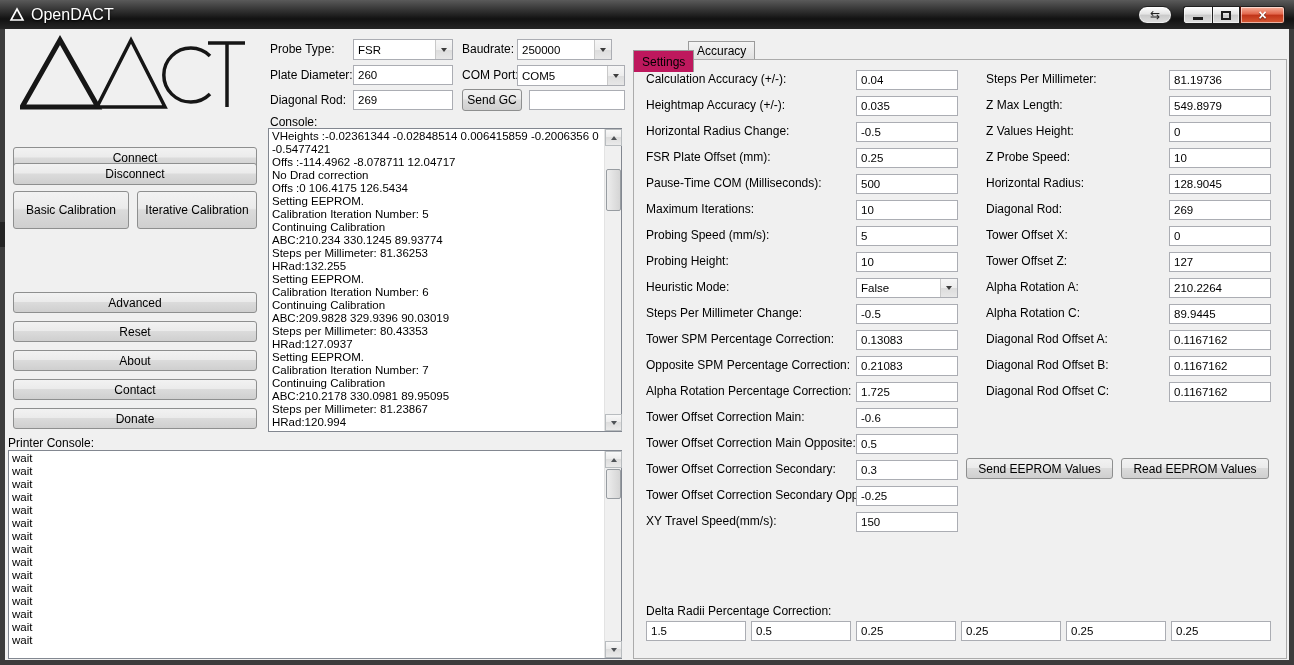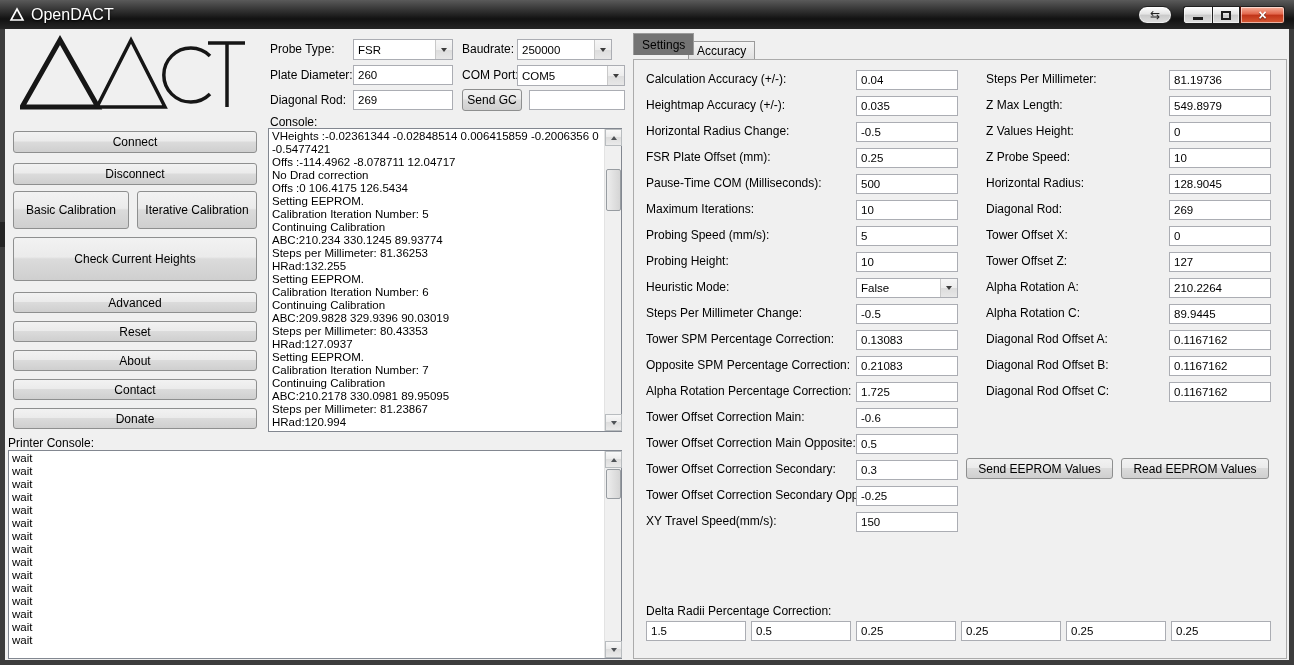--- a/index.html
+++ b/index.html
@@ -60,21 +60,21 @@
     display:flex; align-items:center; justify-content:center; }
   .sb-up { top:0; } .sb-down { bottom:0; }
   .sb-up::after { content:""; border-left:3.5px solid transparent; border-right:3.5px solid transparent; border-bottom:4px solid #4e5256; }
   .sb-down::after { content:""; border-left:3.5px solid transparent; border-right:3.5px solid transparent; border-top:4px solid #4e5256; }
   .sb-thumb { position:absolute; left:1px; width:15px; border:1px solid #979CA1; border-radius:2px;
     background:linear-gradient(90deg,#EDEDED,#D5D5D5); }
 
   
   .tab { position:absolute; border:1px solid #9B9B9B; border-bottom:none; padding:0 8px;
     font-size:12px; display:flex; align-items:center; }
-  .tab.active { left:0; top:4px; height:22px; background:#737373; z-index:3; }
+  .tab.active { left:0; top:21px; height:22px; background:#be185d; z-index:3; }
   .tab.inactive { left:55px; top:12px; height:19px; background:linear-gradient(#F4F4F4,#E0E0E0); z-index:1; }
   .tabpage { position:absolute; left:628px; top:30px; width:654px; height:600px;
     border:1px solid #ABABAB; background:#F0F0F0; z-index:2; }
 
   
   .settings-col { position:absolute; }
   .field-row { position:relative; height:26px; }
   .flabel { position:absolute; left:0; top:5px; font-size:12px; white-space:nowrap; }
   .field-row .fbox { right:0; top:3px; width:102px; }
   .settings-left .field-row:nth-child(9) .combo-arrow { display:flex; }
@@ -119,25 +119,24 @@
 
     <div class="logo-box">
       <svg width="225" height="80" viewBox="0 0 225 80">
         <polygon points="40,6 78,73 2,73" fill="none" stroke="#161616" stroke-width="5"></polygon>
         <polygon points="111,6 145,73 77,73" fill="none" stroke="#161616" stroke-width="3.5"></polygon>
         <path d="M 190,22 A 27,27 0 1 0 190,60" fill="none" stroke="#161616" stroke-width="3.5"></path>
         <path d="M 188,9 L 225,9 M 207,9 L 207,73" fill="none" stroke="#161616" stroke-width="3.5"></path>
       </svg>
     </div>
 
-    <button class="btn" style="left:8px; top:102px; width:244px; height:22px;">Connect</button>
+    <button class="btn" style="left:8px; top:118px; width:244px; height:22px;">Connect</button>
     <button class="btn" style="left:8px; top:134px; width:244px; height:22px;">Disconnect</button>
     <button class="btn" style="left:8px; top:162px; width:116px; height:38px;">Basic Calibration</button>
     <button class="btn" style="left:132px; top:162px; width:120px; height:38px;">Iterative Calibration</button>
-    <button class="btn" style="left:8px; top:208px; width:244px; height:44px;">Check Current Heights</button>
     <button class="btn" style="left:8px; top:263px; width:244px; height:21px;">Advanced</button>
     <button class="btn" style="left:8px; top:292px; width:244px; height:21px;">Reset</button>
     <button class="btn" style="left:8px; top:321px; width:244px; height:21px;">About</button>
     <button class="btn" style="left:8px; top:350px; width:244px; height:21px;">Contact</button>
     <button class="btn" style="left:8px; top:379px; width:244px; height:21px;">Donate</button>
 
     <span class="label" style="left:265px; top:13px;">Probe Type:</span>
     <span class="fbox combo" style="left:348px; top:10px; width:100px; height:21px;">
       <input class="tb" value="FSR" style="">
       <span class="combo-arrow"></span>

